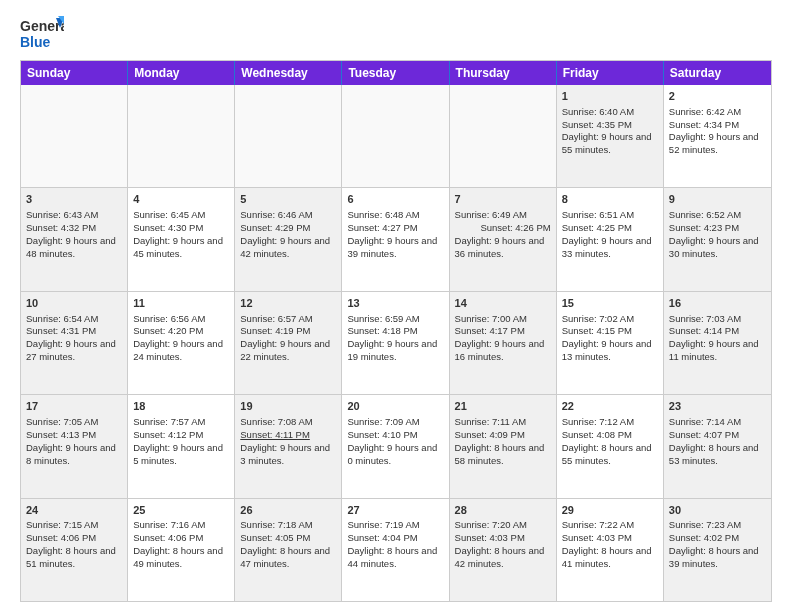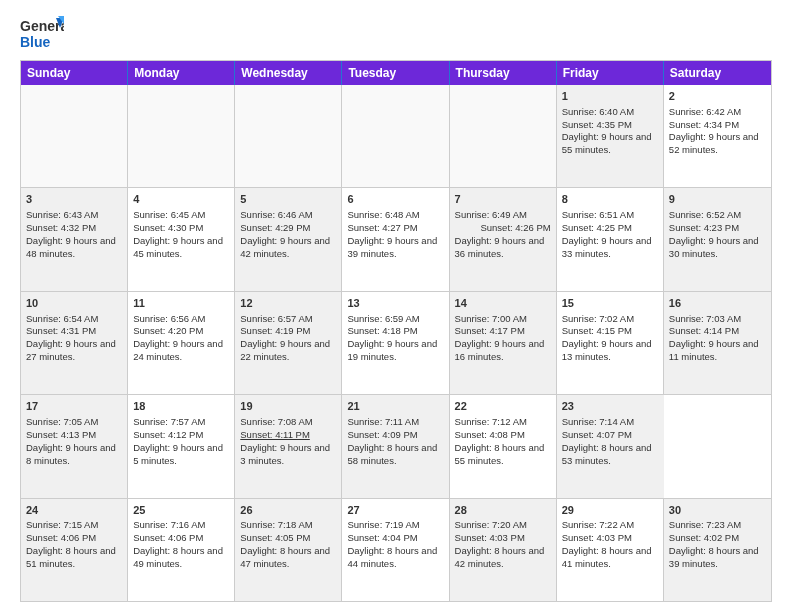--- a/index.html
+++ b/index.html
@@ -242,20 +242,26 @@
             <span style="display: block;">Sunrise: 7:57 AM</span>
             <span style="display: block;">Sunset: 4:12 PM</span>
             <span style="display: block;">Daylight: 9 hours and 5 minutes.</span>
           </div>
           <div class="cal-cell shaded">
             <span class="day-num">19</span>
             <span style="display: block;">Sunrise: 7:08 AM</span>
             <span style="display: block; text-decoration: underline;">Sunset: 4:11 PM</span>
             <span style="display: block;">Daylight: 9 hours and 3 minutes.</span>
           </div>
+          <div class="cal-cell">
+            <span class="day-num">20</span>
+            <span style="display: block;">Sunrise: 7:09 AM</span>
+            <span style="display: block;">Sunset: 4:10 PM</span>
+            <span style="display: block;">Daylight: 9 hours and 0 minutes.</span>
+          </div>
           <div class="cal-cell shaded">
             <span class="day-num">21</span>
             <span style="display: block;">Sunrise: 7:11 AM</span>
             <span style="display: block;">Sunset: 4:09 PM</span>
             <span style="display: block;">Daylight: 8 hours and 58 minutes.</span>
           </div>
           <div class="cal-cell">
             <span class="day-num">22</span>
             <span style="display: block;">Sunrise: 7:12 AM</span>
             <span style="display: block;">Sunset: 4:08 PM</span>

